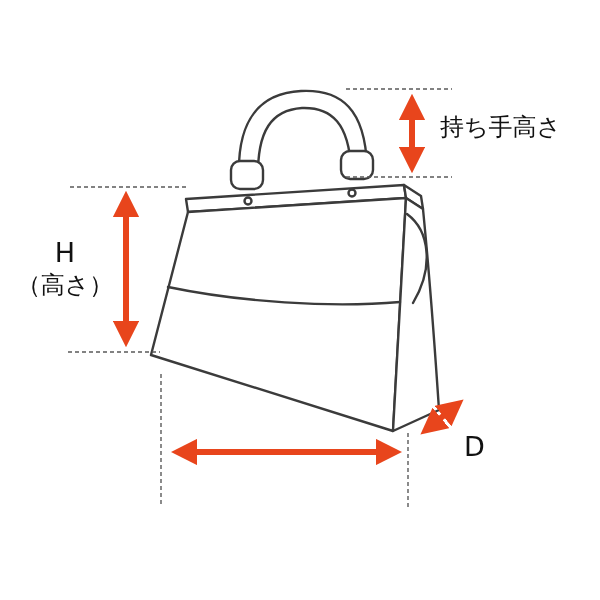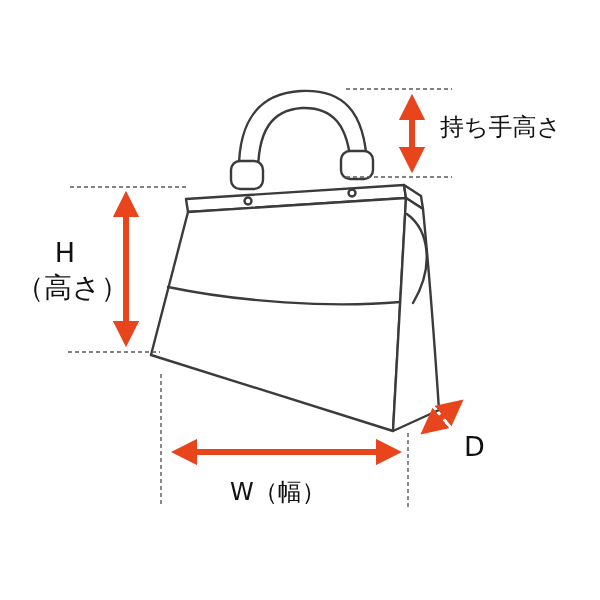--- a/index.html
+++ b/index.html
@@ -49,21 +49,21 @@
     fill: var(--arrow, #e8451c);
   }
   .label {
     position: absolute;
     color: var(--text, #111111);
     white-space: nowrap;
     line-height: 1.25;
   }
   .label-lg { font-size: 24px; }
   .label-letter { font-size: 27px; }
-  .label-word { font-size: 28px; }
+  .label-word { font-size: 24px; }
   .stack-center { text-align: center; }
   .stack-left { text-align: left; }
 </style>
 </head>
 <body>
 
 <div id="stage">
 
   <svg id="diagram-svg" width="600" height="600" viewBox="0 0 600 600">
     <defs>
@@ -112,19 +112,18 @@
     </g>
   </svg>
 
   <div class="label label-lg" style="left:440px; top:112px;">持ち手高さ</div>
 
   <div class="label stack-center" style="left:16px; top:236px; width:98px;">
     <div class="label-letter">H</div>
     <div class="label-word">（高さ）</div>
   </div>
 
-  <div class="label label-lg" style="left:230px; top:477px;">W（幅）</div>
 
   <div class="label stack-left" style="left:464px; top:430px;">
     <div class="label-letter">D</div>
   </div>
 
 </div>
 
 </body></html>

